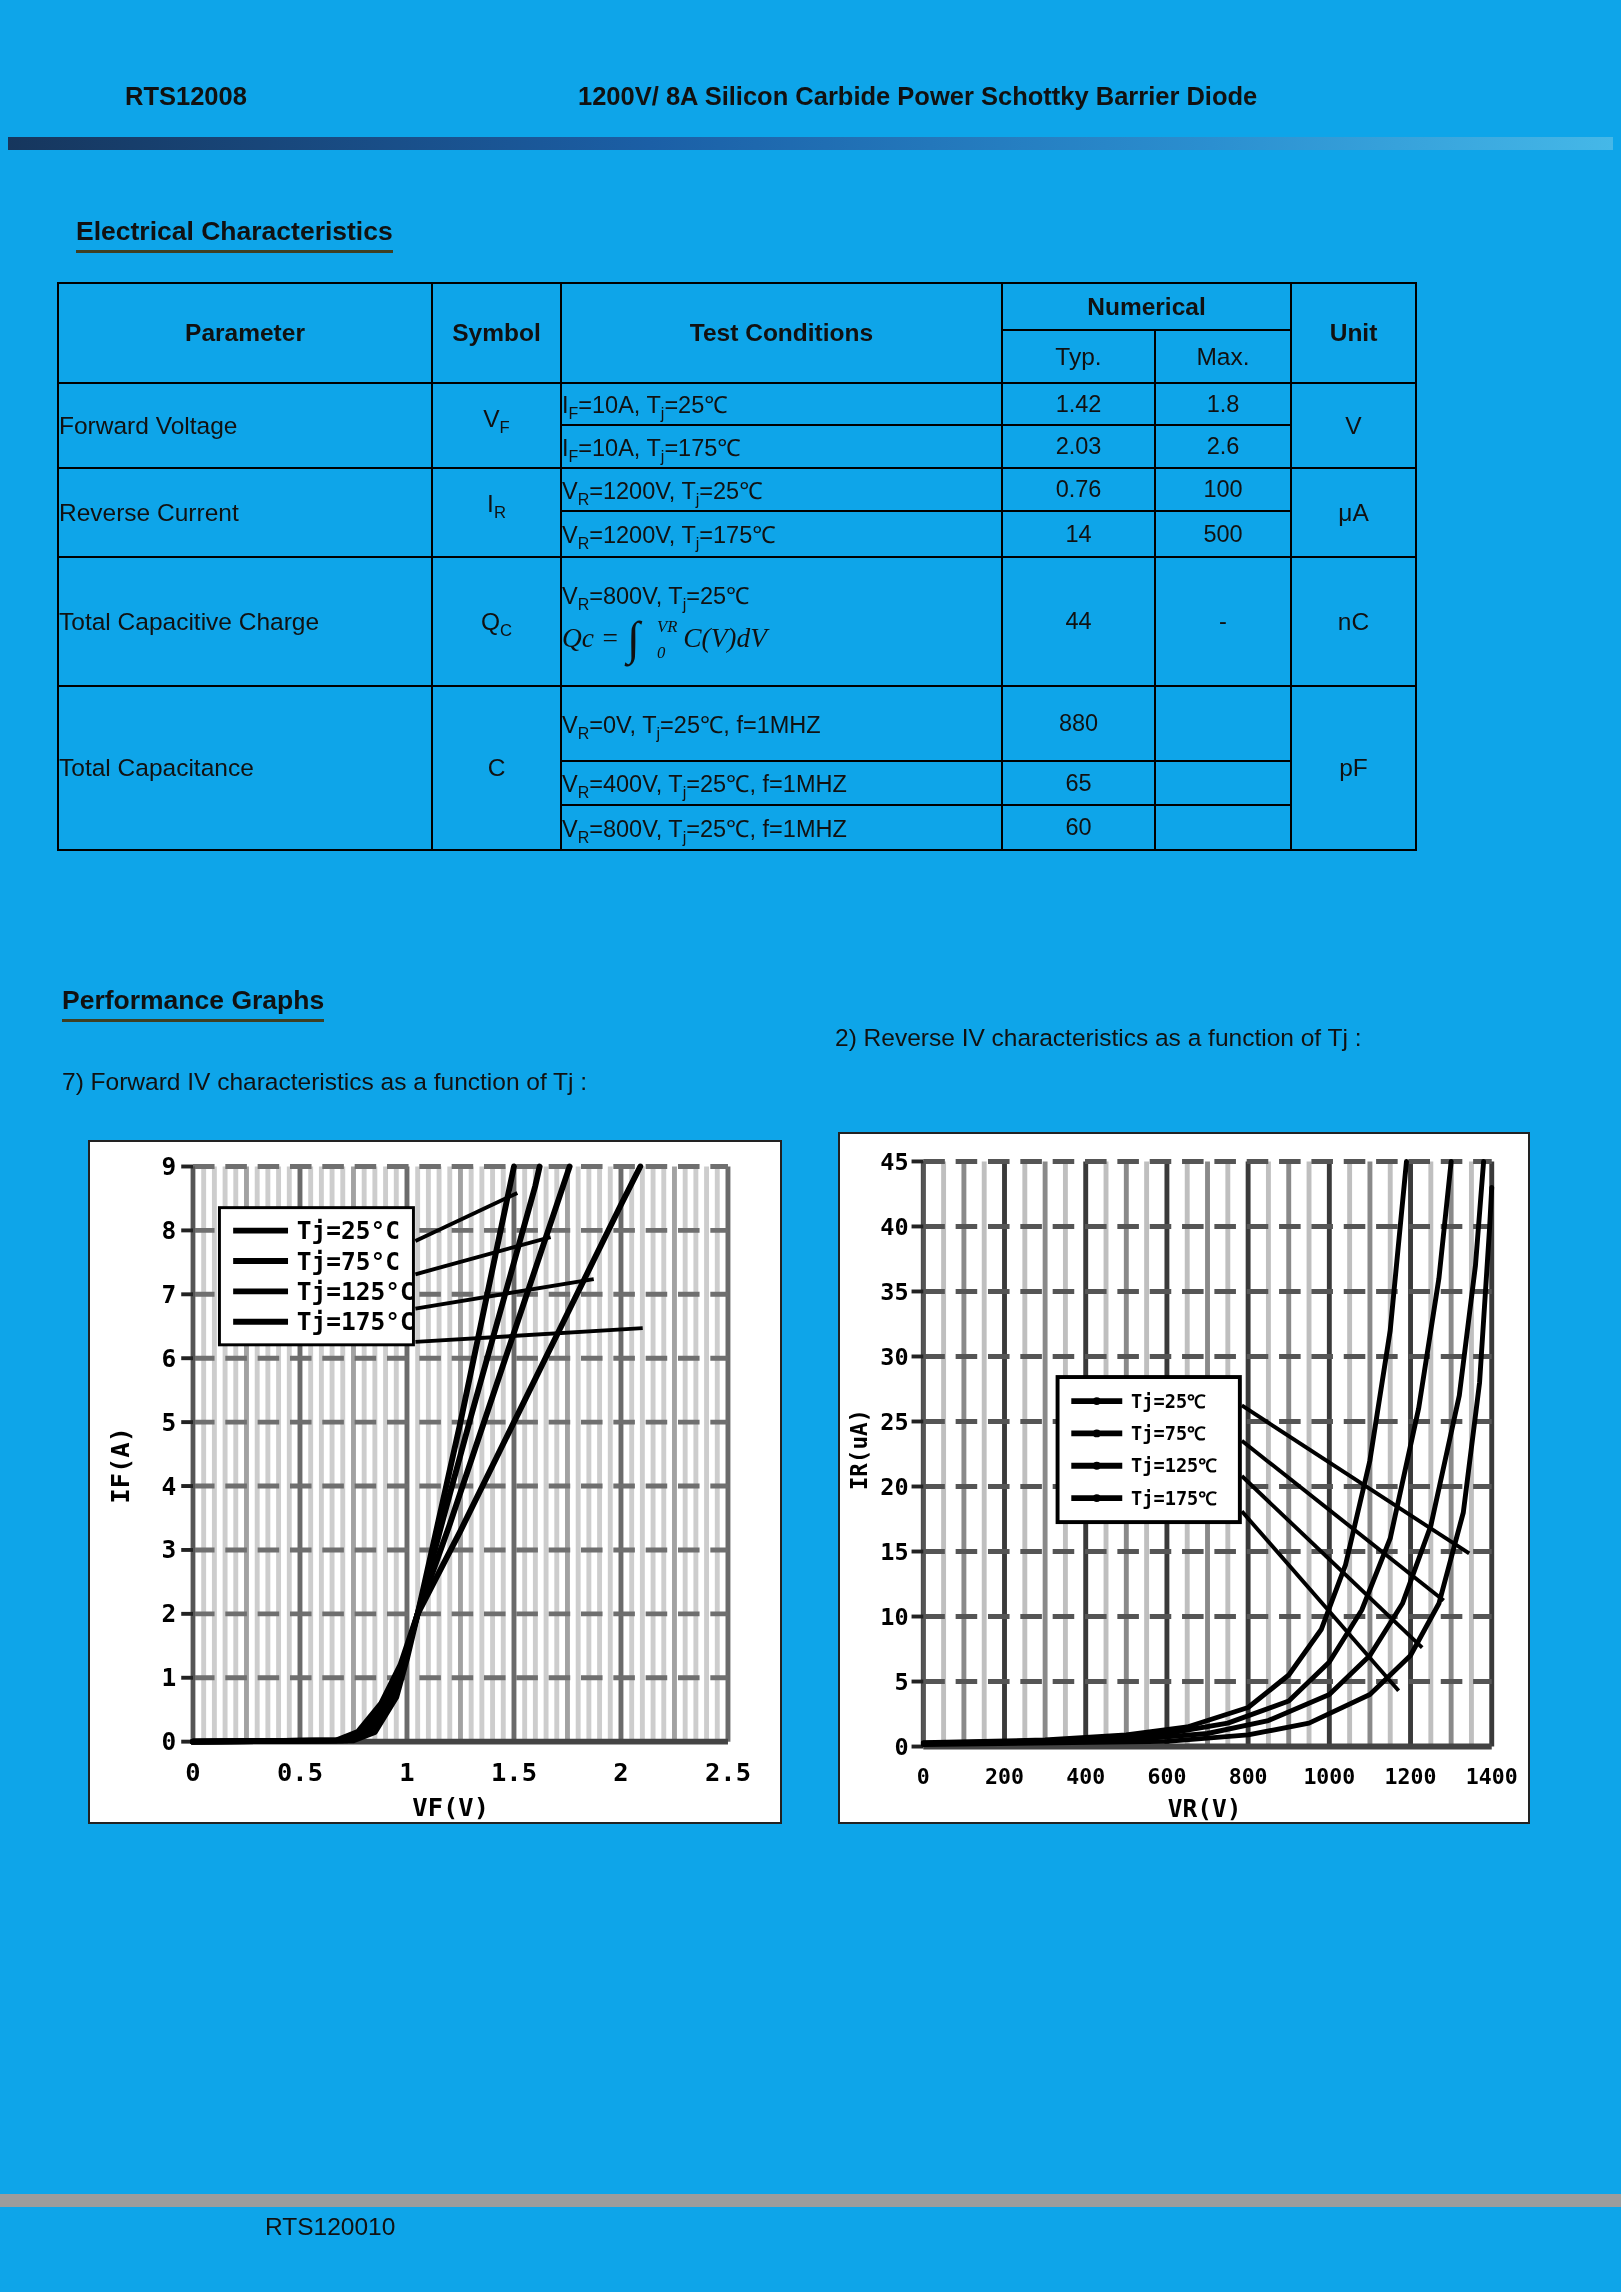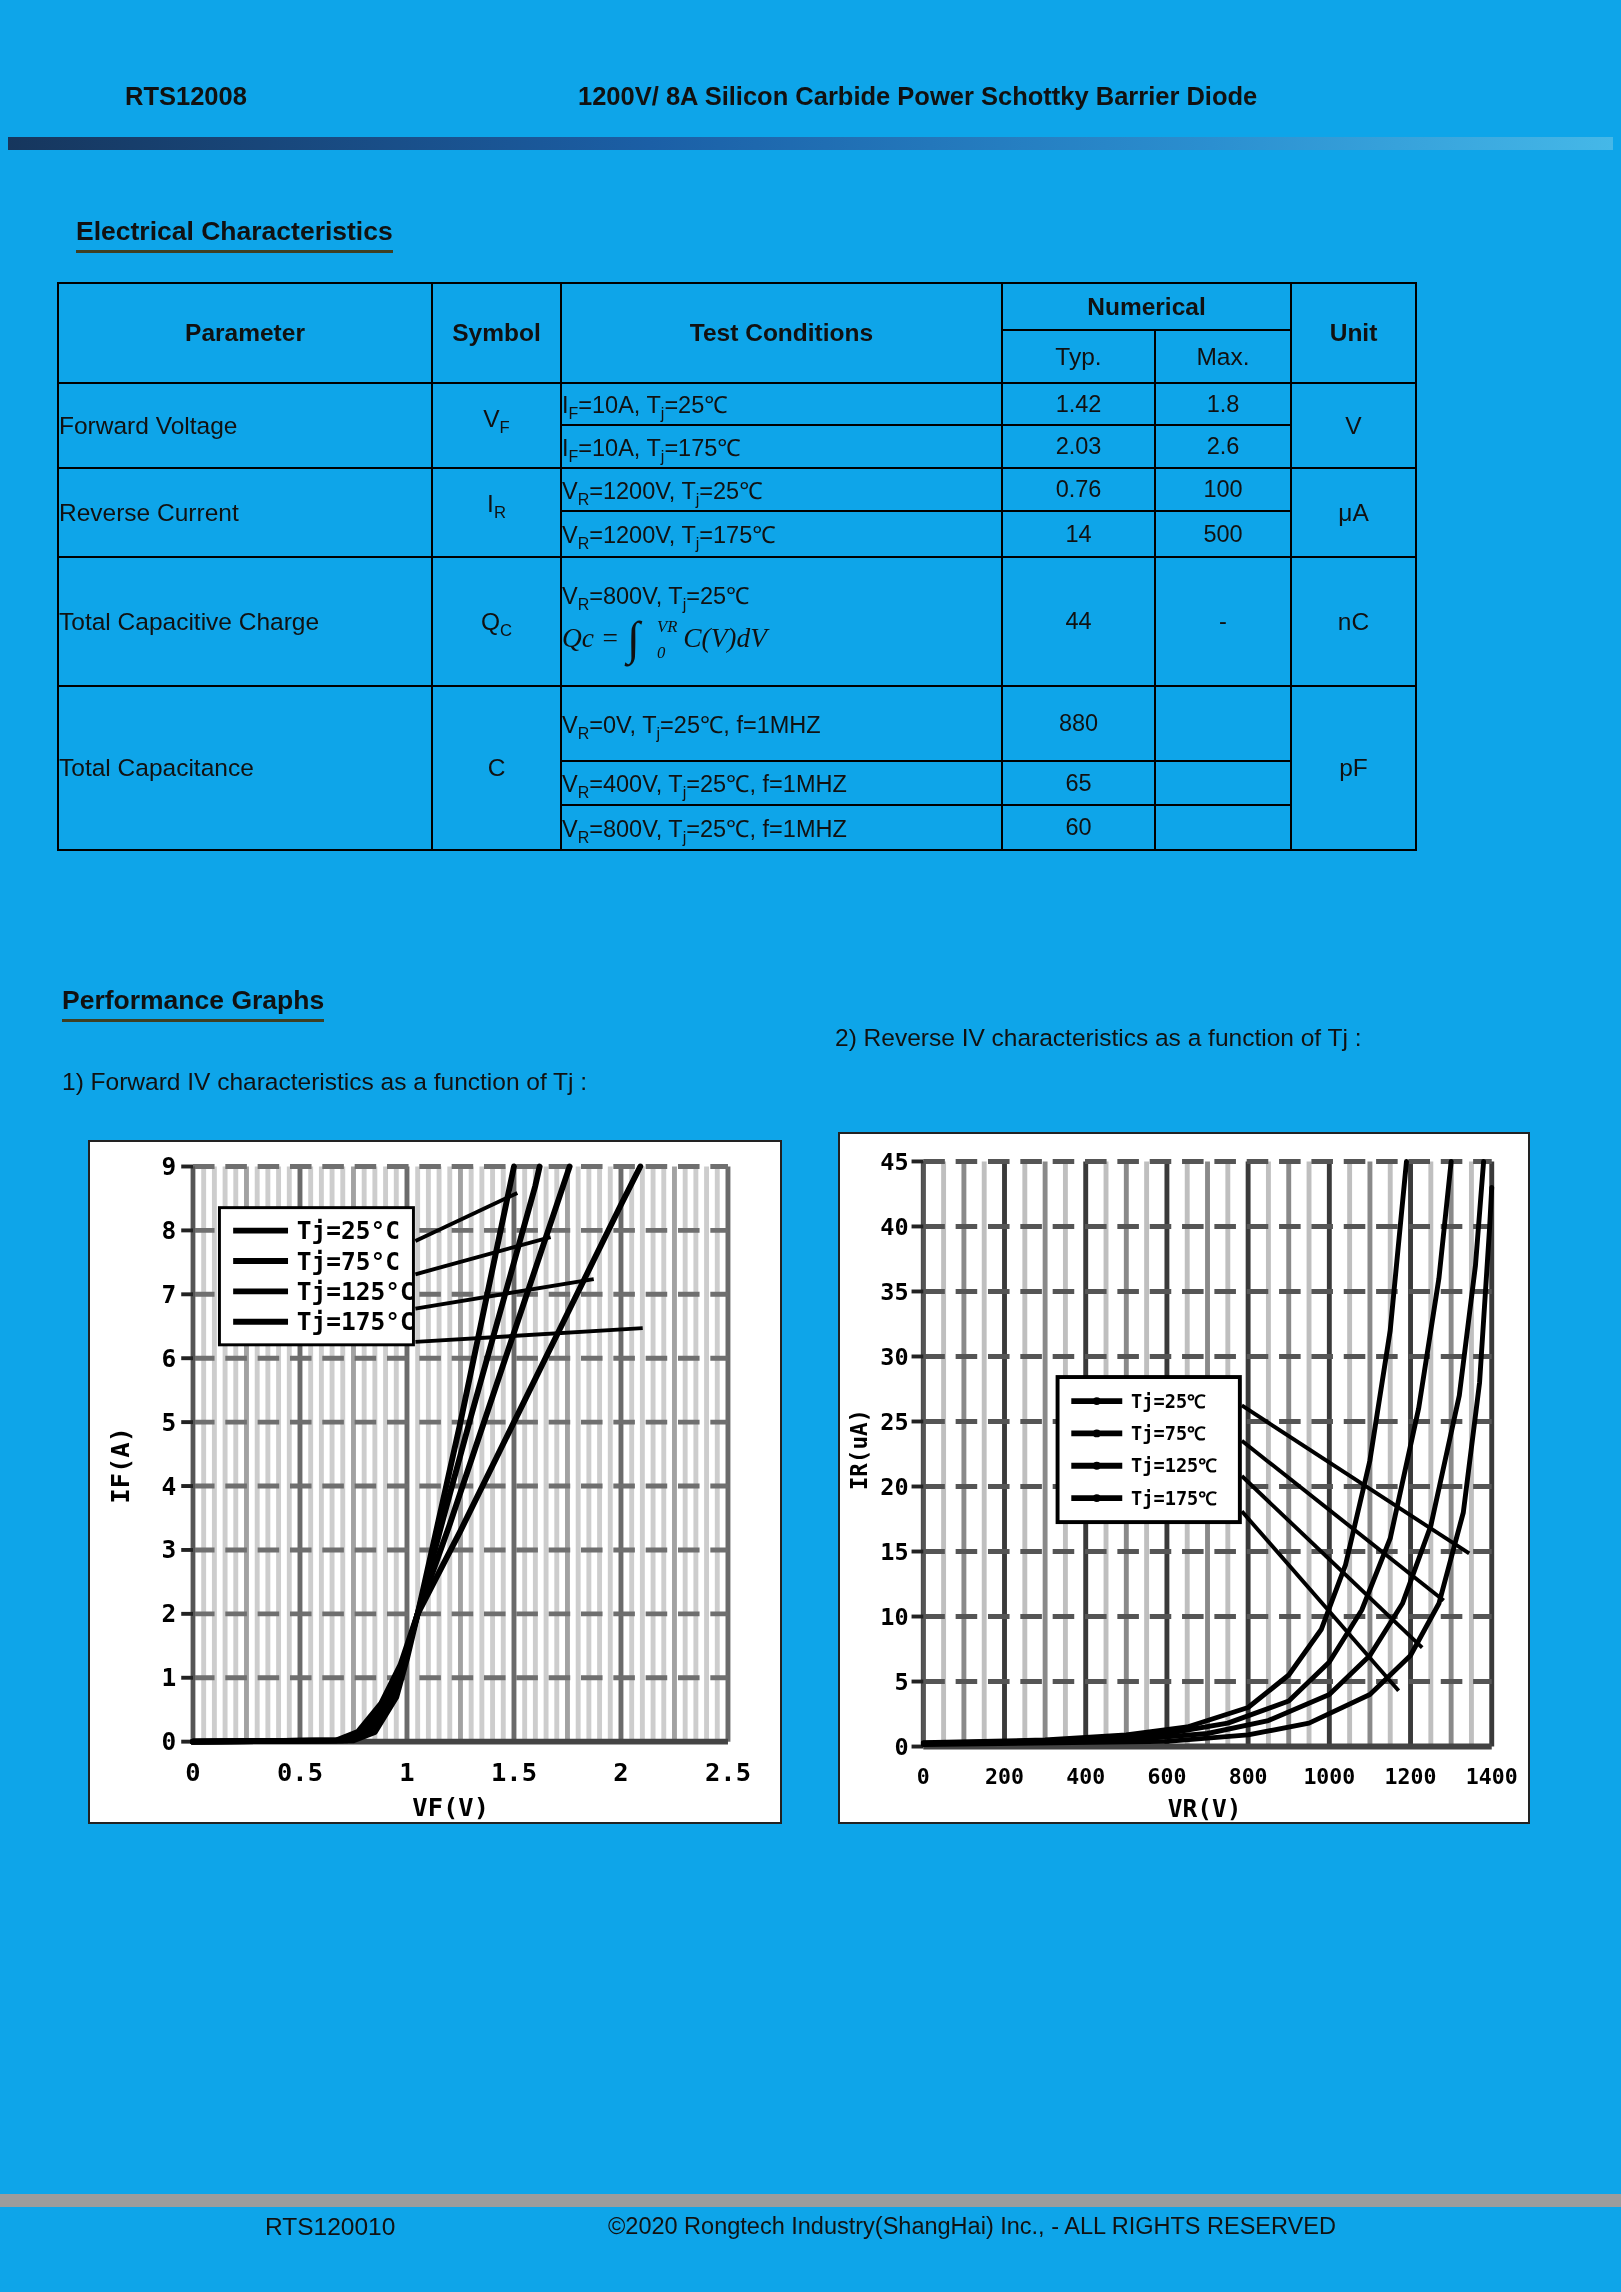--- a/index.html
+++ b/index.html
@@ -139,21 +139,21 @@
     </tr>
     <tr style="height:45px">
       <td class="cond">V<sub>R</sub>=800V, T<sub>j</sub>=25℃, f=1MHZ</td>
       <td class="num">60</td>
       <td class="num"></td>
     </tr>
   </tbody>
     </table>
 
   <span class="abs sec-head" id="perf-head">Performance Graphs</span>
-  <span class="abs caption" id="cap-left">1)  Forward IV characteristics as a function of Tj :</span>
+  <span class="abs caption" id="cap-left">7)  Forward IV characteristics as a function of Tj :</span>
   <span class="abs caption" id="cap-right">2) Reverse IV characteristics as a function of Tj :</span>
 
   <div class="figure" id="fig-left">
     <svg id="chart-left" width="690" height="680" viewBox="0 0 704 694">
         <line x1="105" y1="25" x2="105" y2="612" stroke="#6b6b6b" stroke-width="5"></line>
         <line x1="115.92" y1="25" x2="115.92" y2="612" stroke="#cdcdcd" stroke-width="5"></line>
         <line x1="126.84" y1="25" x2="126.84" y2="612" stroke="#cdcdcd" stroke-width="5"></line>
         <line x1="137.76" y1="25" x2="137.76" y2="612" stroke="#cdcdcd" stroke-width="5"></line>
         <line x1="148.68" y1="25" x2="148.68" y2="612" stroke="#cdcdcd" stroke-width="5"></line>
         <line x1="159.6" y1="25" x2="159.6" y2="612" stroke="#a2a2a2" stroke-width="5"></line>
@@ -351,16 +351,15 @@
         <circle cx="262" cy="338.5" r="4" fill="#000"></circle>
         <text x="297" y="345.15" font-family="&quot;DejaVu Sans Mono&quot;,monospace" font-weight="bold" font-size="19" fill="#000">Tj=125℃</text>
         <line x1="236" y1="371.5" x2="288" y2="371.5" stroke="#000" stroke-width="6"></line>
         <circle cx="262" cy="371.5" r="4" fill="#000"></circle>
         <text x="297" y="378.15" font-family="&quot;DejaVu Sans Mono&quot;,monospace" font-weight="bold" font-size="19" fill="#000">Tj=175℃</text>
       </svg>
   </div>
 
   <div class="abs footer-bar"></div>
   <span class="abs footer-doc">RTS120010</span>
-  <span class="abs footer-copy">©2020 Rongtech Industry(ShangHai) Inc., - ALL RIGHTS RESERVED</span>
 
 </div>
 
 
 </body></html>

